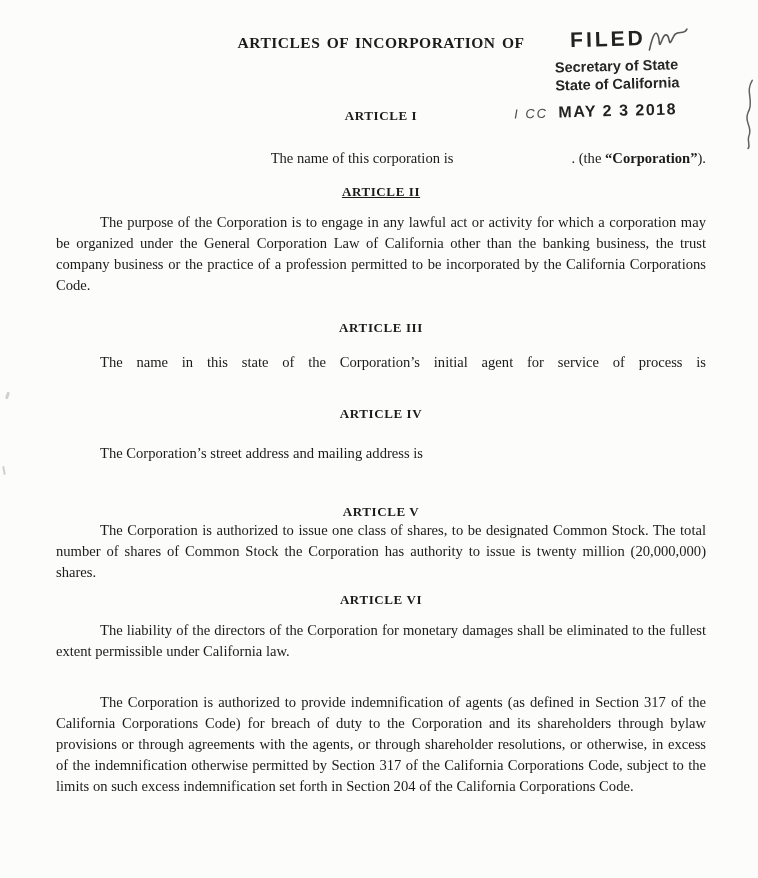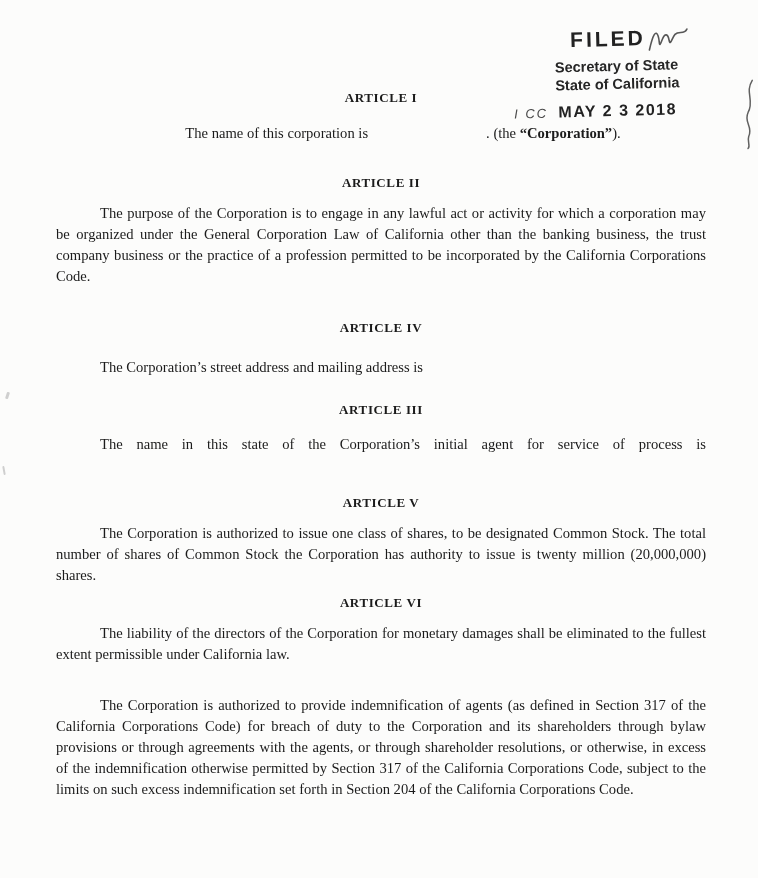--- a/index.html
+++ b/index.html
@@ -39,29 +39,29 @@
     margin: 0;
     font-size: 14.6px;
     line-height: 21px;
     text-align: justify;
   }
   .indent { text-indent: 44px; }
   .stretch { text-align-last: justify; word-spacing: 4px; }
 
   
   .h-a1 { margin-top: 56px; }
-  .p-a1 { margin-top: 17px; text-align: center; }
-  .h-a2 { margin-top: 31px; }
+  .p-a1 { margin-top: 24px; text-align: right; }
+  .h-a2 { margin-top: 15px; text-decoration: underline; }
   .p-a2 { margin-top: 12px; }
   .h-a3 { margin-top: 24px; }
   .p-a3 { margin-top: 16px; }
   .h-a4 { margin-top: 33px; }
   .p-a4 { margin-top: 21px; text-align: left; }
   .h-a5 { margin-top: 40px; }
-  .p-a5 { margin-top: 12px; }
+  .p-a5 { margin-top: 0; }
   .h-a6 { margin-top: 9px; }
   .p-a6-1 { margin-top: 12px; }
   .p-a6-2 { margin-top: 30px; }
   .p-a6-3 { margin-top: 12px; }
 
   .blank-gap {
     display: inline-block;
     width: 118px;
     height: 1px;
   }
@@ -144,39 +144,40 @@
     <div class="stamp-line">State of California</div>
     <svg class="side-flourish" width="16" height="72" viewBox="0 0 16 72">
       <path d="M12 2 C4 14 14 22 7 34 C2 44 12 48 7 58 C5 63 9 68 6 70" fill="none" stroke="#3a3a3a" stroke-width="1.5" stroke-linecap="round" opacity="0.8"></path>
     </svg>
     <div class="stamp-daterow">
       <span class="clerk-mark">I CC</span>
       <span class="stamp-date">MAY 2 3 2018</span>
     </div>
   </div>
 
+  <h1 class="doc-title">ARTICLES OF INCORPORATION OF</h1>
 
   <section>
     <h2 class="article-heading h-a1">ARTICLE I</h2>
     <p class="body-text indent p-a1"><span>The name of this corporation is</span><span class="blank-gap"></span><span>. (the </span><b>“Corporation”</b><span>).</span></p>
   </section>
 
   <section>
     <h2 class="article-heading h-a2">ARTICLE II</h2>
     <p class="body-text indent p-a2">The purpose of the Corporation is to engage in any lawful act or activity for which a corporation may be organized under the General Corporation Law of California other than the banking business, the trust company business or the practice of a profession permitted to be incorporated by the California Corporations Code.</p>
   </section>
 
   <section>
-    <h2 class="article-heading h-a4">ARTICLE IV</h2>
-    <p class="body-text indent p-a4">The Corporation’s street address and mailing address is</p>
+    <h2 class="article-heading h-a3">ARTICLE III</h2>
+    <p class="body-text indent stretch p-a3">The name in this state of the Corporation’s initial agent for service of process is</p>
   </section>
 
   <section>
-    <h2 class="article-heading h-a3">ARTICLE III</h2>
-    <p class="body-text indent stretch p-a3">The name in this state of the Corporation’s initial agent for service of process is</p>
+    <h2 class="article-heading h-a4">ARTICLE IV</h2>
+    <p class="body-text indent p-a4">The Corporation’s street address and mailing address is</p>
   </section>
 
   <section>
     <h2 class="article-heading h-a5">ARTICLE V</h2>
     <p class="body-text indent p-a5">The Corporation is authorized to issue one class of shares, to be designated Common Stock. The total number of shares of Common Stock the Corporation has authority to issue is twenty million (20,000,000) shares.</p>
   </section>
 
   <section>
     <h2 class="article-heading h-a6">ARTICLE VI</h2>
     <p class="body-text indent p-a6-1">The liability of the directors of the Corporation for monetary damages shall be eliminated to the fullest extent permissible under California law.</p>

